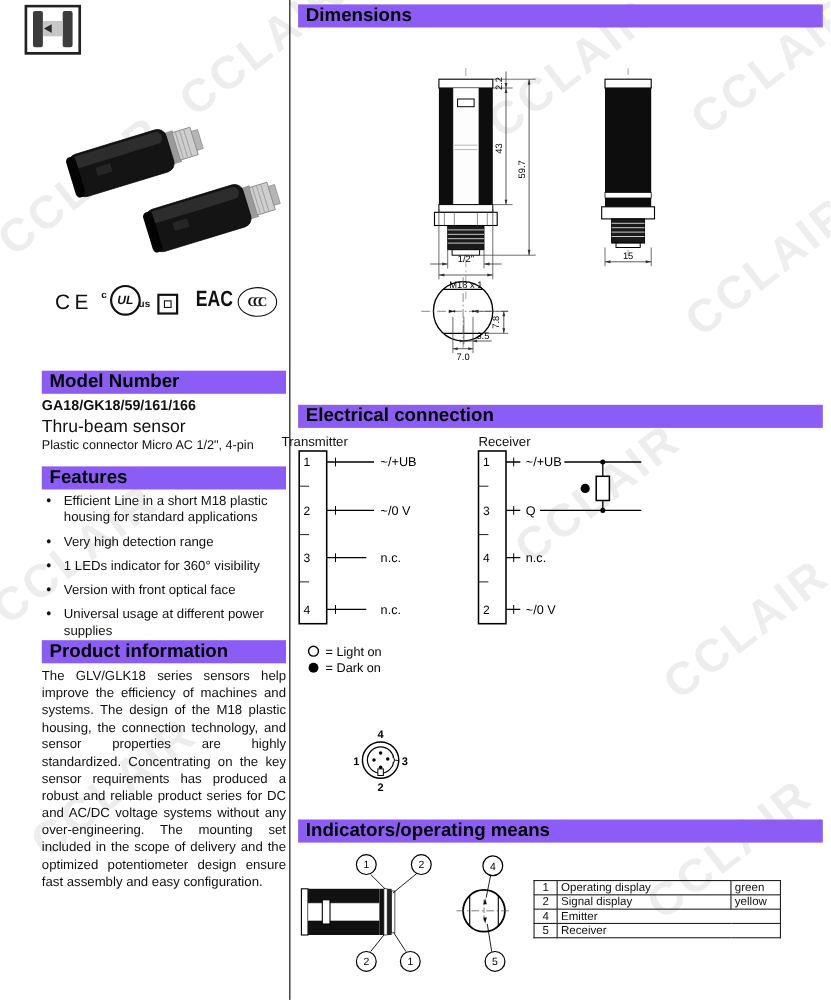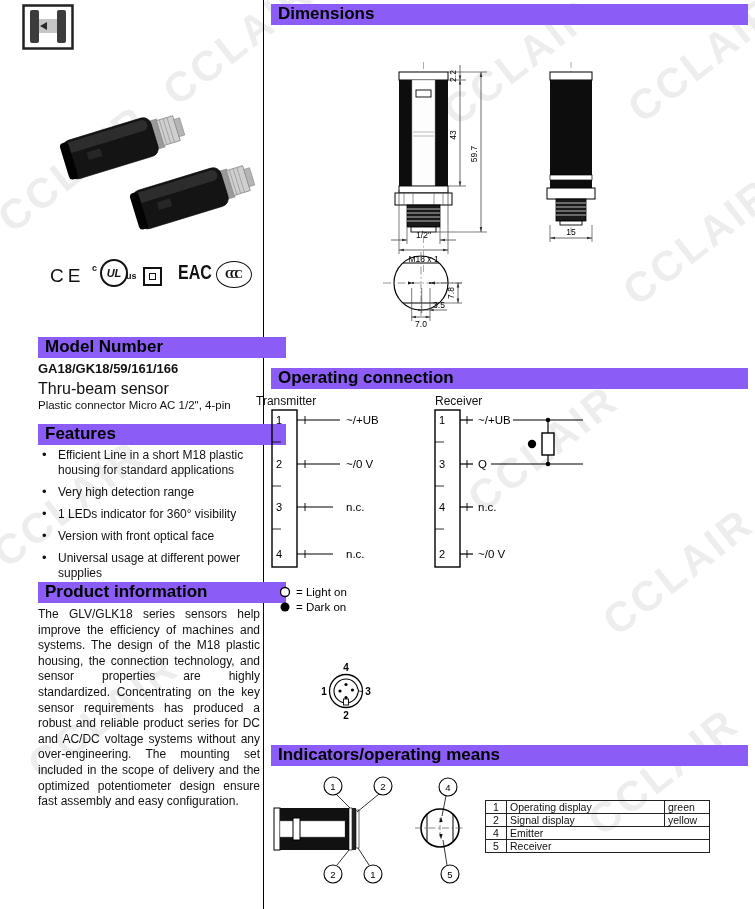--- a/index.html
+++ b/index.html
@@ -3,21 +3,21 @@
 <meta charset="utf-8">
 <style>
   html,body{margin:0;padding:0;background:#fff;}
   #page{position:relative;width:755px;height:909px;background:#fff;overflow:hidden;
         font-family:"Liberation Sans","DejaVu Sans",sans-serif;color:#111;}
   .wm{position:absolute;font-size:42px;font-weight:bold;letter-spacing:3px;
       color:#c9c9c9;opacity:.32;transform:rotate(-38deg);white-space:nowrap;pointer-events:none;}
   #divider{position:absolute;left:263px;top:0;width:1px;height:909px;background:#000;}
   .bar{position:absolute;background:#8b5cf6;color:#000;font-size:17px;font-weight:bold;
        line-height:20px;padding-left:7px;box-sizing:border-box;height:21px;}
-  .bar.left{left:38px;width:248px;}
+  .bar.left{left:38px;width:222px;}
   .bar.right{left:271px;width:477px;}
   .txt{position:absolute;left:38px;width:222px;font-size:16px;line-height:15px;}
   .bold13{font-weight:bold;font-size:13px;}
   ul.feat{position:absolute;left:38px;top:448px;width:222px;margin:0;padding:0;list-style:none;font-size:12px;line-height:15px;}
   ul.feat li{position:relative;padding-left:20px;margin-bottom:7px;}
   ul.feat li::before{content:"•";position:absolute;left:4px;top:-1px;font-size:13px;}
   .para{position:absolute;left:38px;top:607px;width:222px;font-size:12px;line-height:15.6px;text-align:justify;}
   
   .cert{position:absolute;}
   .ce{left:50px;top:265px;font-size:19px;letter-spacing:4px;font-weight:500;}
@@ -217,21 +217,21 @@
     <line x1="167" y1="278" x2="184" y2="278" stroke="#444" stroke-width="0.8"></line>
     <polygon points="158.7,278 155,276.7 155,279.3" fill="#333"></polygon>
     <polygon points="167,278 170.7,276.7 170.7,279.3" fill="#333"></polygon>
     <text x="176" y="276" text-anchor="middle" font-size="8.5">3.5</text>
     <line x1="148.7" y1="285" x2="167" y2="285" stroke="#444" stroke-width="0.8"></line>
     <polygon points="148.7,285 153,283.7 153,286.3" fill="#333"></polygon>
     <polygon points="167,285 162.7,283.7 162.7,286.3" fill="#333"></polygon>
     <text x="158" y="295" text-anchor="middle" font-size="8.5">7.0</text>
   </svg>
 
-  <div class="bar right" style="top:368px">Operating connection</div>
+  <div class="bar right" style="top:368px">Electrical connection</div>
   <div class="lbl" style="left:256px;top:394px">Transmitter</div>
   <div class="lbl" style="left:435px;top:394px">Receiver</div>
 
   <svg style="left:263px;top:392px" width="492" height="235" viewBox="0 0 492 235">
 
     <g>
       <rect x="9" y="18" width="25" height="157" fill="none" stroke="#000" stroke-width="1.4"></rect>
       <line x1="9" y1="50" x2="18" y2="50" stroke="#000" stroke-width="0.8"></line>
       <line x1="9" y1="94" x2="18" y2="94" stroke="#000" stroke-width="0.8"></line>
       <line x1="9" y1="137" x2="18" y2="137" stroke="#000" stroke-width="0.8"></line>

